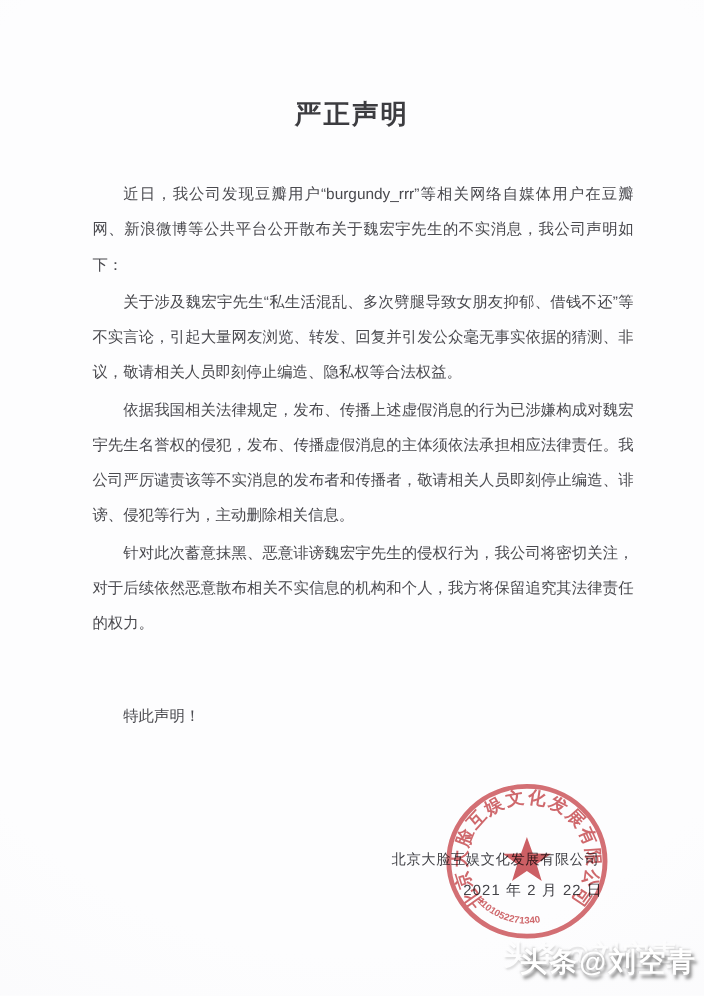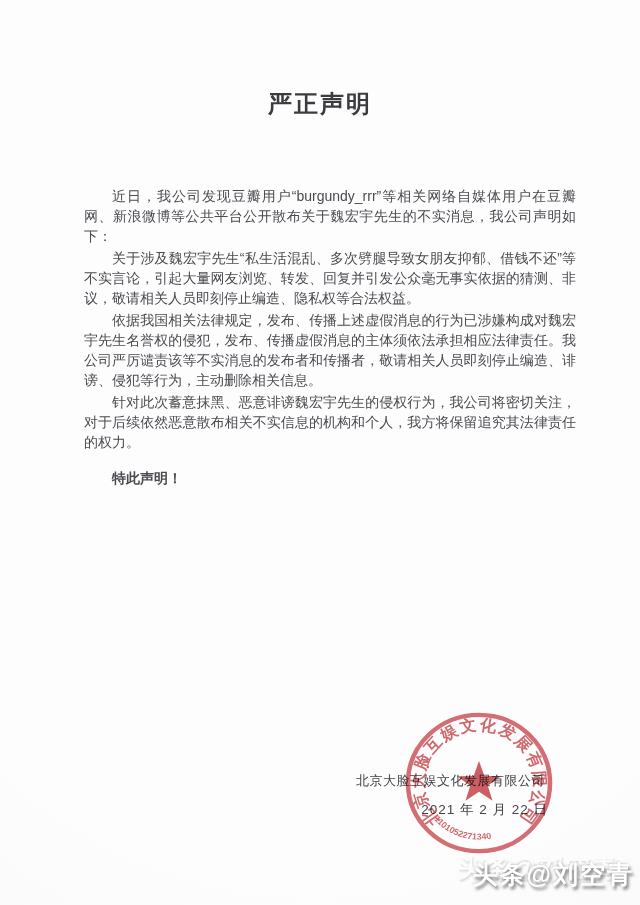--- a/index.html
+++ b/index.html
@@ -23,36 +23,35 @@
     left: 0;
     width: 100%;
     text-align: center;
     font-size: 24px;
     font-weight: 600;
     letter-spacing: 2px;
     color: #3c3c40;
   }
   .doc-body {
     position: absolute;
-    top: 186px;
+    top: 160px;
     left: 84px;
     width: 492px;
     font-size: 14px;
-    line-height: 20px;
+    line-height: 32px;
     color: #4a4a4f;
     text-align: justify;
   }
   .doc-body p {
     text-indent: 2em;
     margin: 0 0 2px 0;
   }
   .doc-body p.closing {
-    margin-top: 16px;
+    margin-top: 52px;
     text-indent: 2em;
-    font-weight: bold;
   }
   .signature {
     position: absolute;
     top: 772px;
     right: 95px;
     font-size: 13px;
     color: #434348;
     letter-spacing: 0.5px;
   }
   .doc-date {

